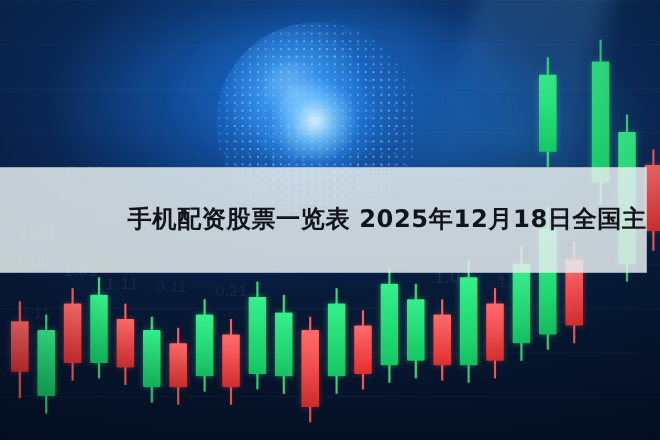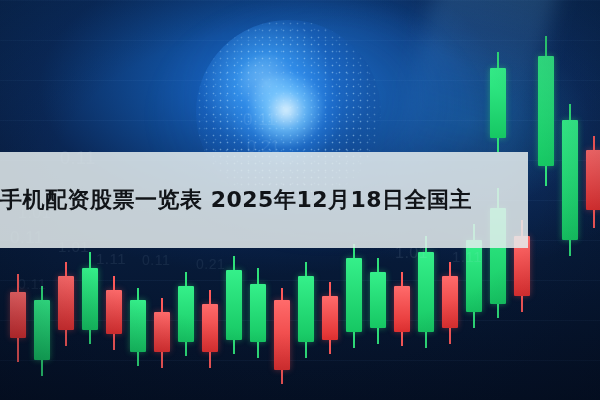--- a/index.html
+++ b/index.html
@@ -128,26 +128,26 @@
     background-image:
       linear-gradient(rgba(120,180,245,0.055) 1px, rgba(0,0,0,0) 1px);
     background-size: 100% 40px;
   }
 
   
   .banner {
     position: absolute;
     left: 0;
     top: 152px;
-    width: 528px;
+    width: 588px;
     height: 96px;
     background: rgba(228,236,238,0.86);
     display: flex;
     flex-direction: column;
-    align-items: flex-start;
+    align-items: flex-end;
     justify-content: center;
   }
   .banner-line {
     color: #111418;
     font-size: 22px;
     font-weight: 700;
     line-height: 34px;
     letter-spacing: 0.5px;
     text-align: center;
     font-family: "DejaVu Sans", "Liberation Sans", sans-serif;

